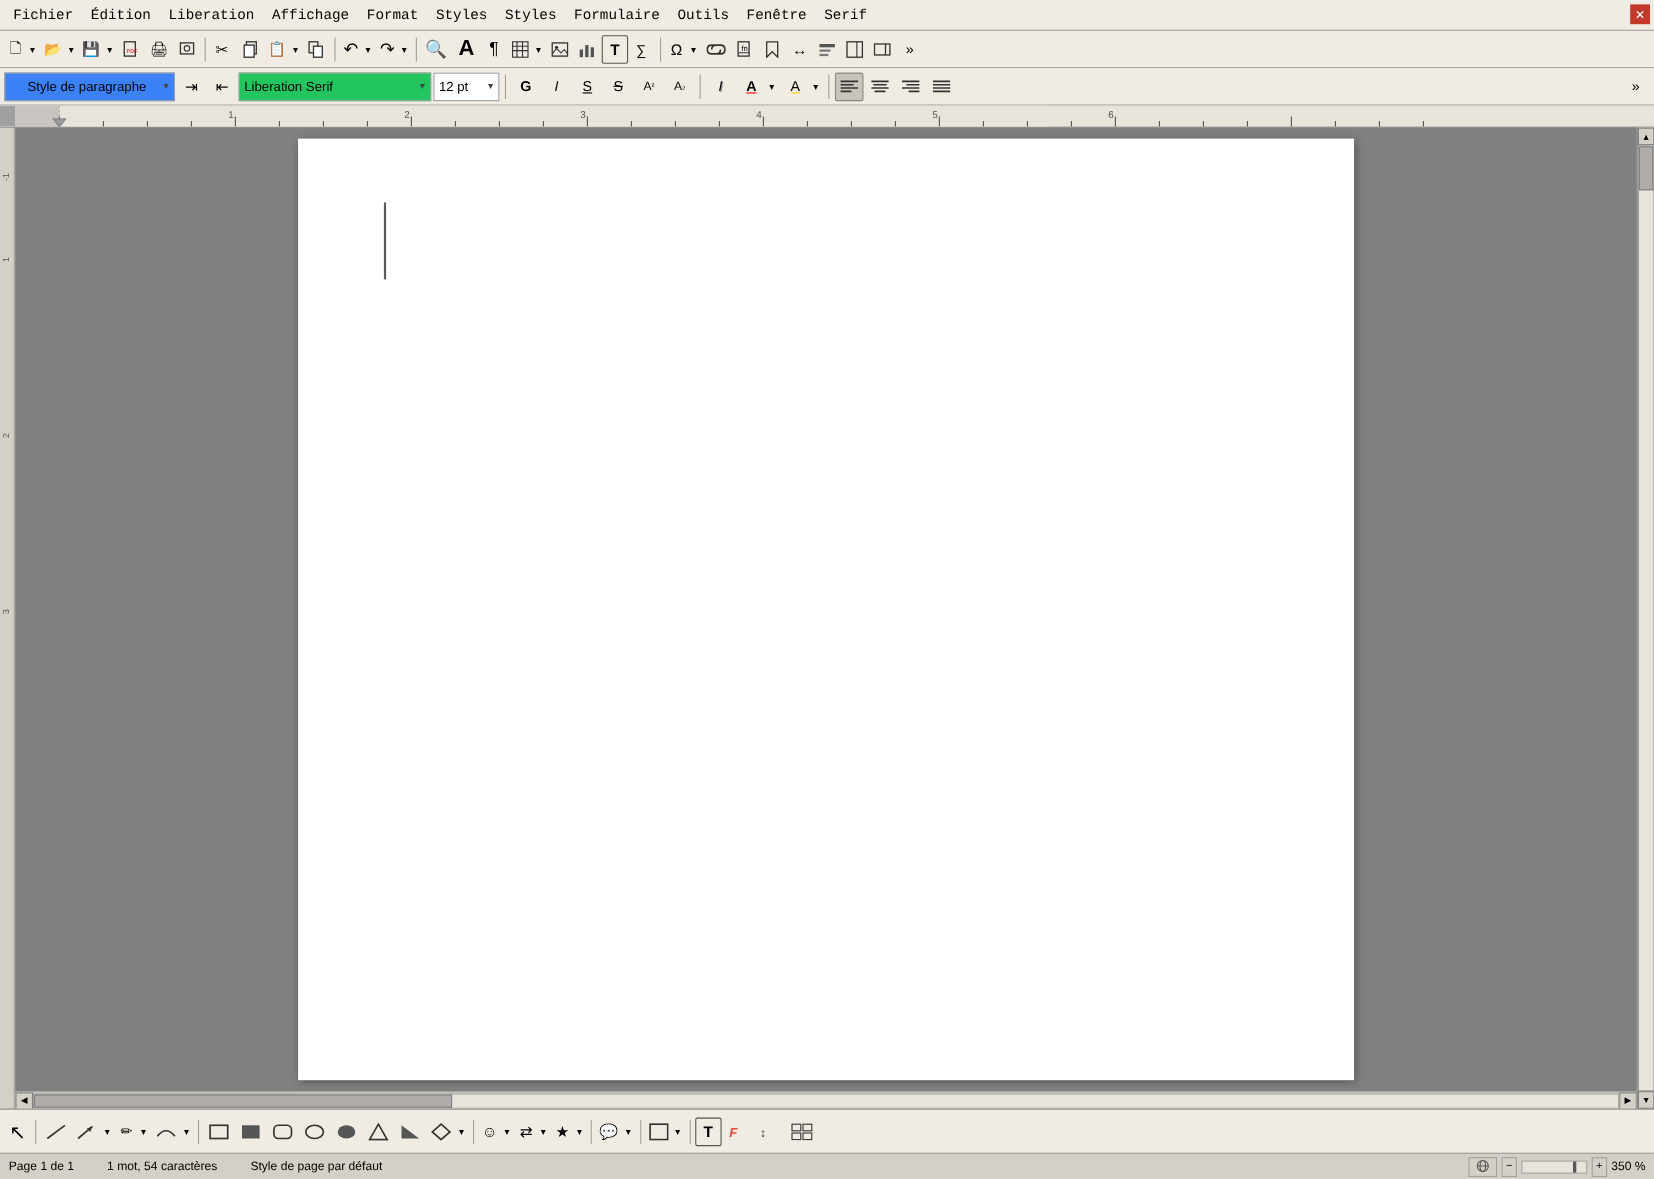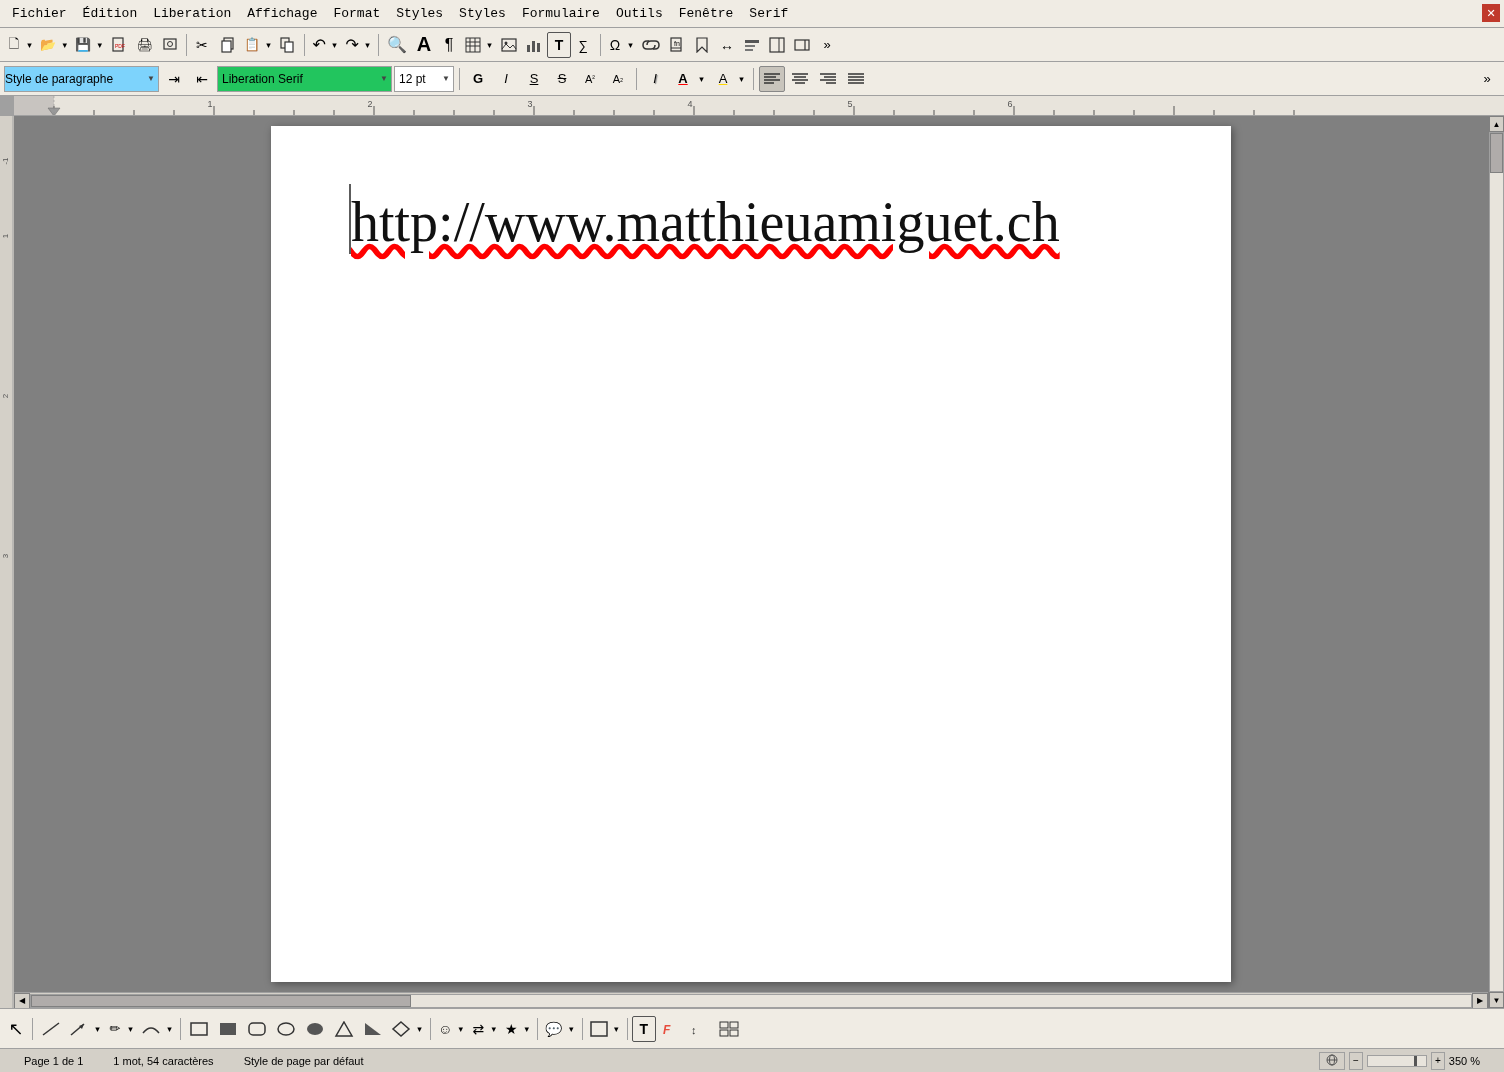--- a/index.html
+++ b/index.html
@@ -106,23 +106,23 @@
       height: 34px;
       display: flex;
       align-items: center;
       padding: 2px 4px;
       border-bottom: 1px solid #a0a0a0;
       gap: 2px;
     }
     .style-select {
       height: 26px;
       border: 1px solid #a0a0a0;
-      background: #7dd3fc;
+      background: #3b82f6;
       font-size: 12px;
-      padding: 0 0;
+      padding: 0 20px;
       width: 155px;
       cursor: pointer;
     }
     .font-select {
       height: 26px;
       border: 1px solid #a0a0a0;
       background: #22c55e;
       font-size: 12px;
       padding: 0 4px;
       width: 175px;
@@ -214,21 +214,21 @@
       gap: 1px;
     }
 
     
     .statusbar {
       height: 24px;
       background: #d4d0c8;
       border-top: 1px solid #a0a0a0;
       display: flex;
       align-items: center;
-      padding: 0 24px;
+      padding: 0 8px;
       font-size: 11px;
       gap: 20px;
       justify-content: space-between;
     }
     .status-left { display: flex; gap: 30px; }
     .status-right { display: flex; align-items: center; gap: 4px; }
 
     .ruler-content {
       width: 100%;
       height: 100%;
@@ -606,21 +606,20 @@
       <text x="8" y="440" font-size="8" fill="#555" text-anchor="middle" transform="rotate(-90 8 440)">3</text>
     </svg>
   </div>
 
   <div style="flex:1; overflow:hidden; background:#808080; display:flex; flex-direction:column;">
     <div style="flex:1; overflow:auto; padding: 10px 0; display:flex; justify-content:center; background:#808080;">
       <div class="page">
 
         <div style="position:absolute; left:78px; top:58px; width:2px; height:70px; background:#333; opacity:0.8;"></div>
 
-        <div class="page-content" style="font-family: Georgia, 'Liberation Serif', 'Times New Roman', serif; font-size: 56px; text-decoration: underline; text-decoration-style: wavy; text-decoration-color: red; color: #111; cursor: text;">http://www.matthieuamiguet.ch</div>
       </div>
     </div>
 
     <div class="bottom-scrollbar">
       <button style="width:16px; height:16px; background:#d4d0c8; border:1px solid #808080; cursor:pointer; font-size:8px; display:flex; align-items:center; justify-content:center;">◀</button>
       <div style="flex:1; height:14px; background:#e8e4dc; border:1px solid #a0a0a0; position:relative; margin:1px 0;">
         <div class="hscroll-thumb"></div>
       </div>
       <button style="width:16px; height:16px; background:#d4d0c8; border:1px solid #808080; cursor:pointer; font-size:8px; display:flex; align-items:center; justify-content:center;">▶</button>
     </div>

